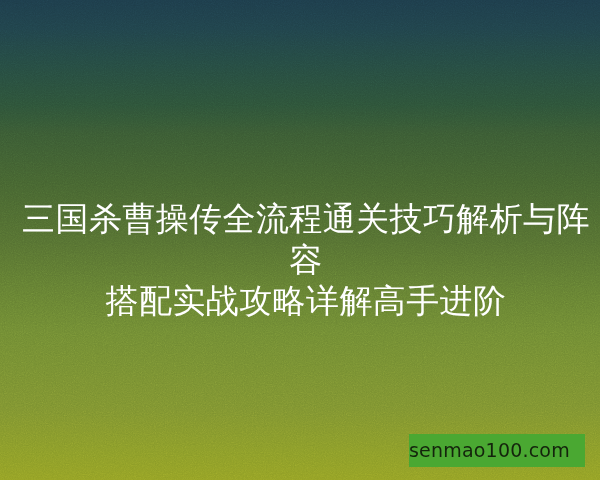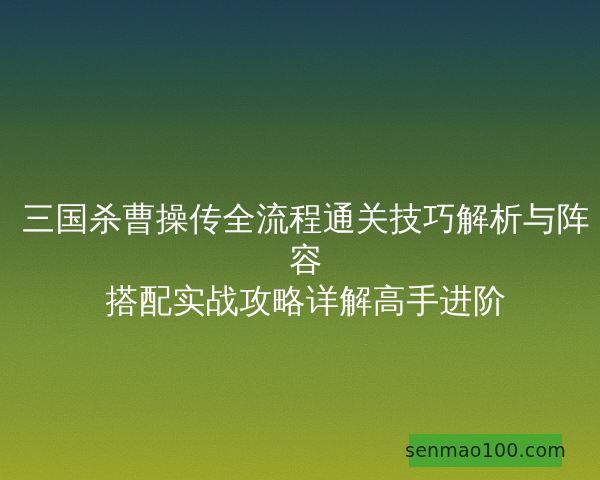--- a/index.html
+++ b/index.html
@@ -59,26 +59,25 @@
     letter-spacing: 0.4px;
     white-space: pre-line;
     padding: 0 14px;
     box-sizing: border-box;
   }
 
   #watermark {
     position: absolute;
     left: 409px;
     top: 434px;
-    width: 153px;
+    width: 176px;
     height: 33px;
     background: #4aa832;
     display: flex;
     align-items: center;
-    justify-content: center;
   }
   #watermark-text {
     color: #14240c;
     font-size: 19px;
     font-weight: 400;
     letter-spacing: 0.2px;
     line-height: 1;
   }
 </style>
 </head>

